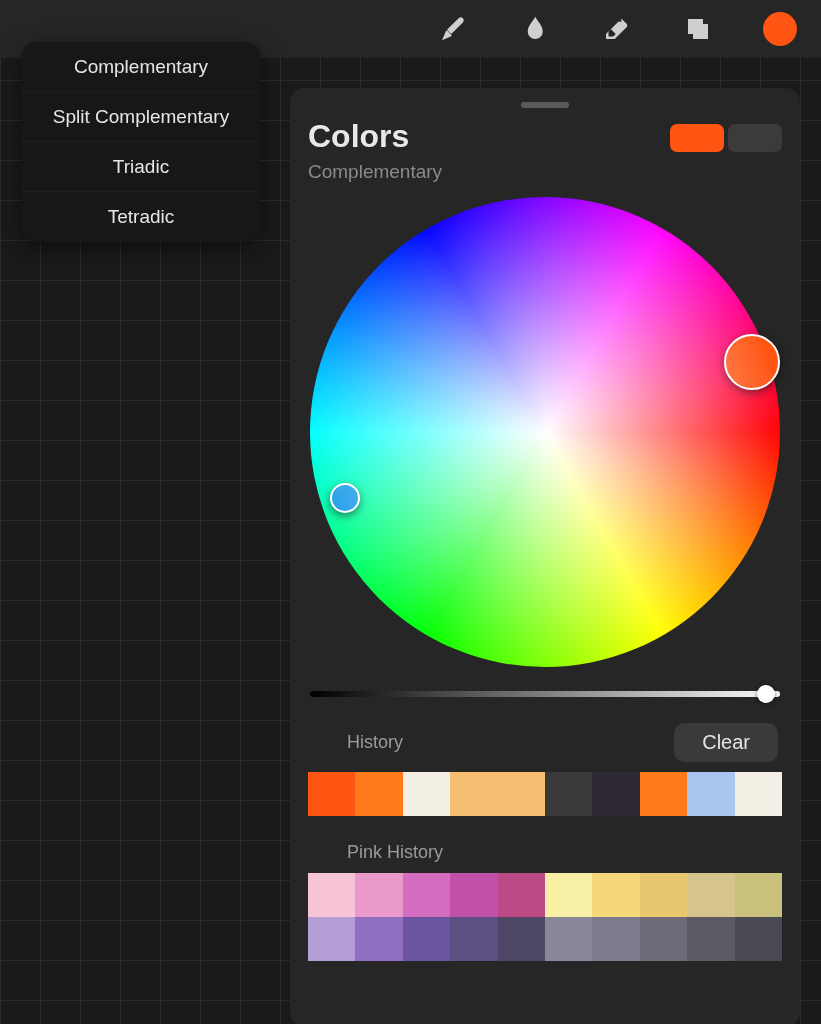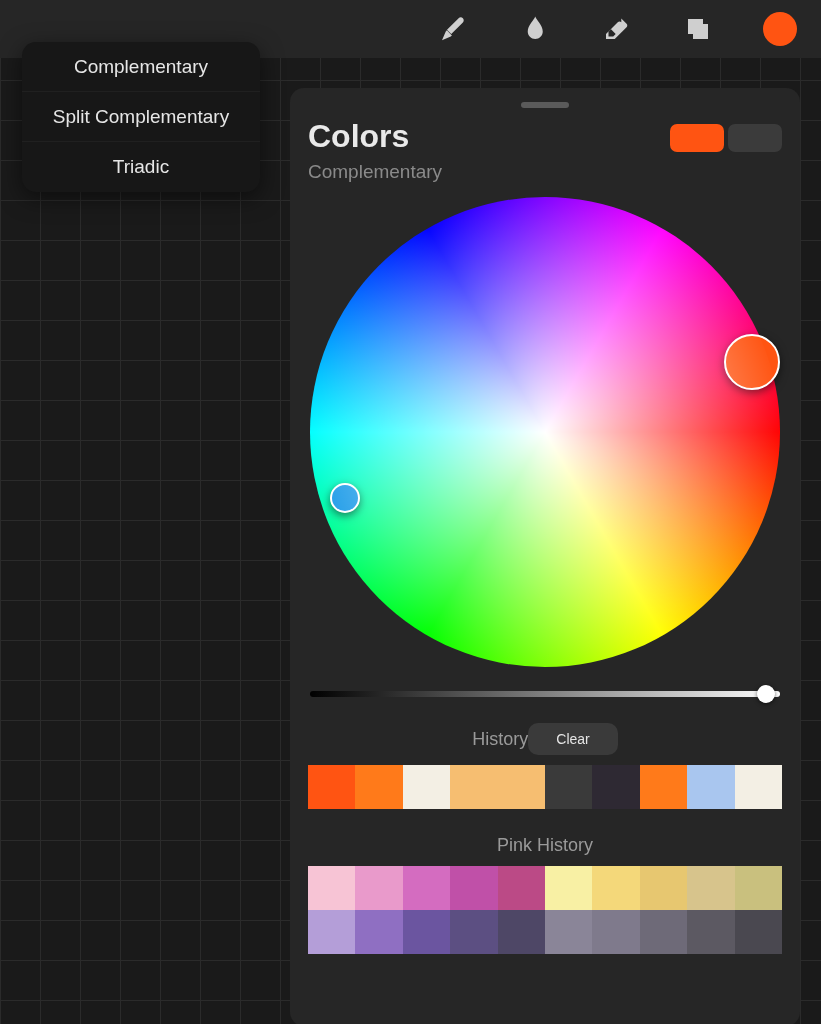--- a/index.html
+++ b/index.html
@@ -121,27 +121,28 @@
   .bright-thumb {
     position: absolute; top: 50%; width: 18px; height: 18px;
     background: #fff; border-radius:50%; transform: translate(-50%,-50%);
     box-shadow: 0 1px 4px rgba(0,0,0,.6);
   }
 
   .section {
     margin-top: 26px;
   }
   .section-head {
-    display:flex; align-items:center; justify-content:center;
+    display:flex; align-items:center; justify-content:space-between;
     font-size: 18px; color:#9a9a9a;
     padding: 0 4px 10px 4px;
+    margin-left: 35px;
   }
   .clear-btn {
     background:#3a3a3a; border:none; color:#e5e5e5;
-    font-size: 14px; padding: 8px 28px; border-radius: 10px;
+    font-size: 20px; padding: 8px 28px; border-radius: 10px;
   }
   .swatch-row { display:flex; width:100%; }
   .swatch-row .cell { flex:1; height:44px; }
 
   .palette-grid { display:flex; flex-direction:column; width:100%; }
   .palette-grid .row { display:flex; }
   .palette-grid .cell { flex:1; height:44px; }
 </style>
 </head>
 <body>
@@ -167,20 +168,21 @@
         <path d="M4 4h12v12H4z M8 8h12v12H8z"></path>
       </svg>
   </div>
   <div class="color-dot" style="background:#ff5412"></div>
 </div>
 
 <div class="harmony-menu" id="harmony-menu">
     <div class="harmony-item">Complementary</div>
     <div class="harmony-item">Split Complementary</div>
     <div class="harmony-item">Triadic</div>
+    <div class="harmony-item">Tetradic</div>
   </div>
 
 <div class="panel">
   <div class="drag-handle"></div>
 
   <div class="panel-header">
     <div>
       <div class="panel-title">Colors</div>
       <div class="panel-subtitle">Complementary</div>
     </div>

